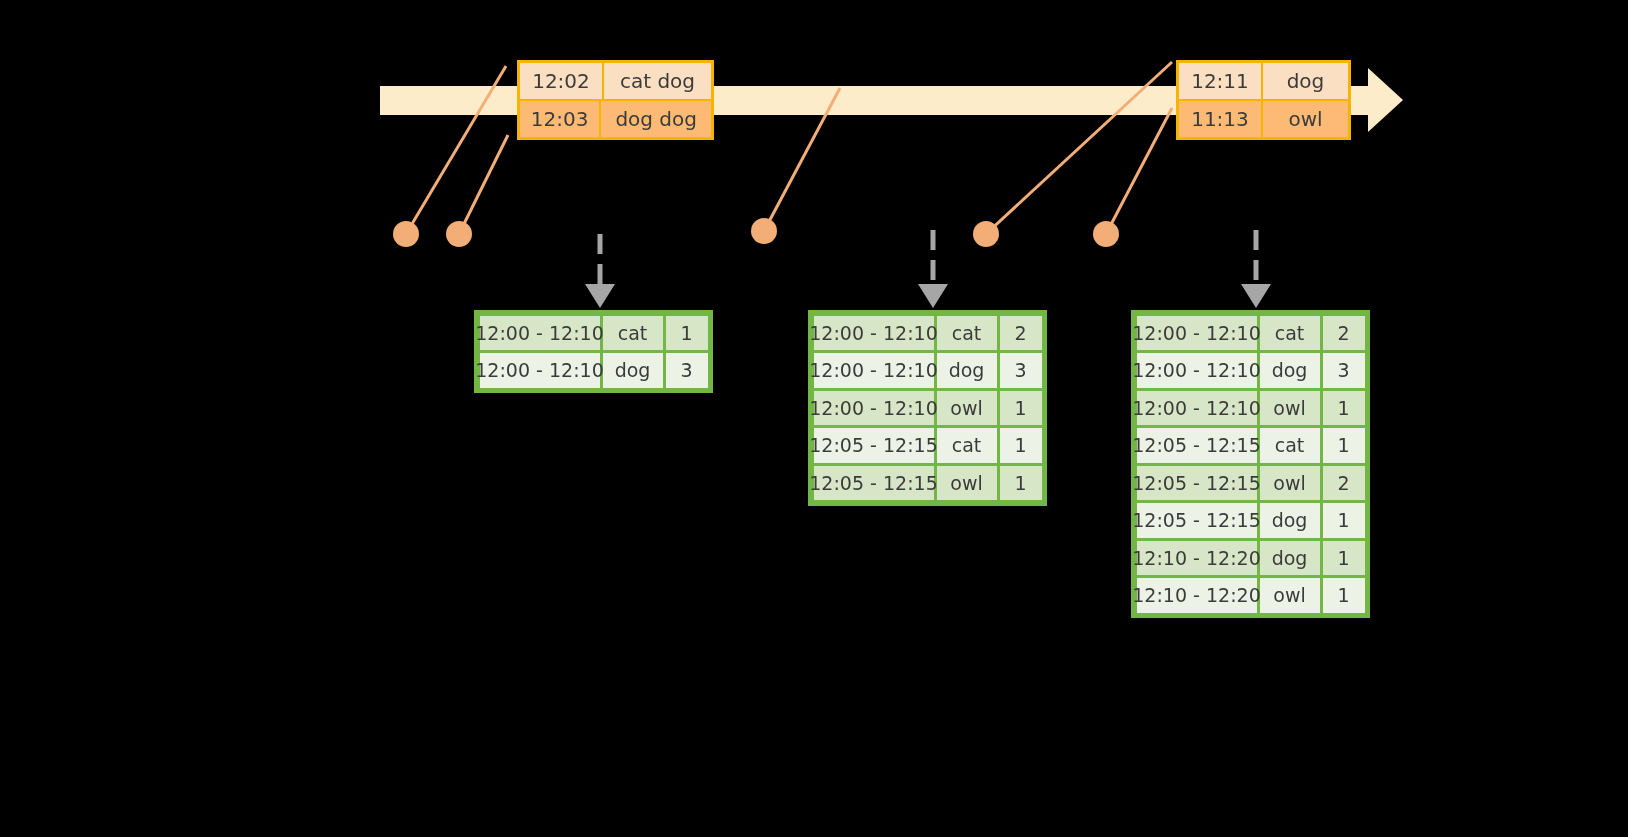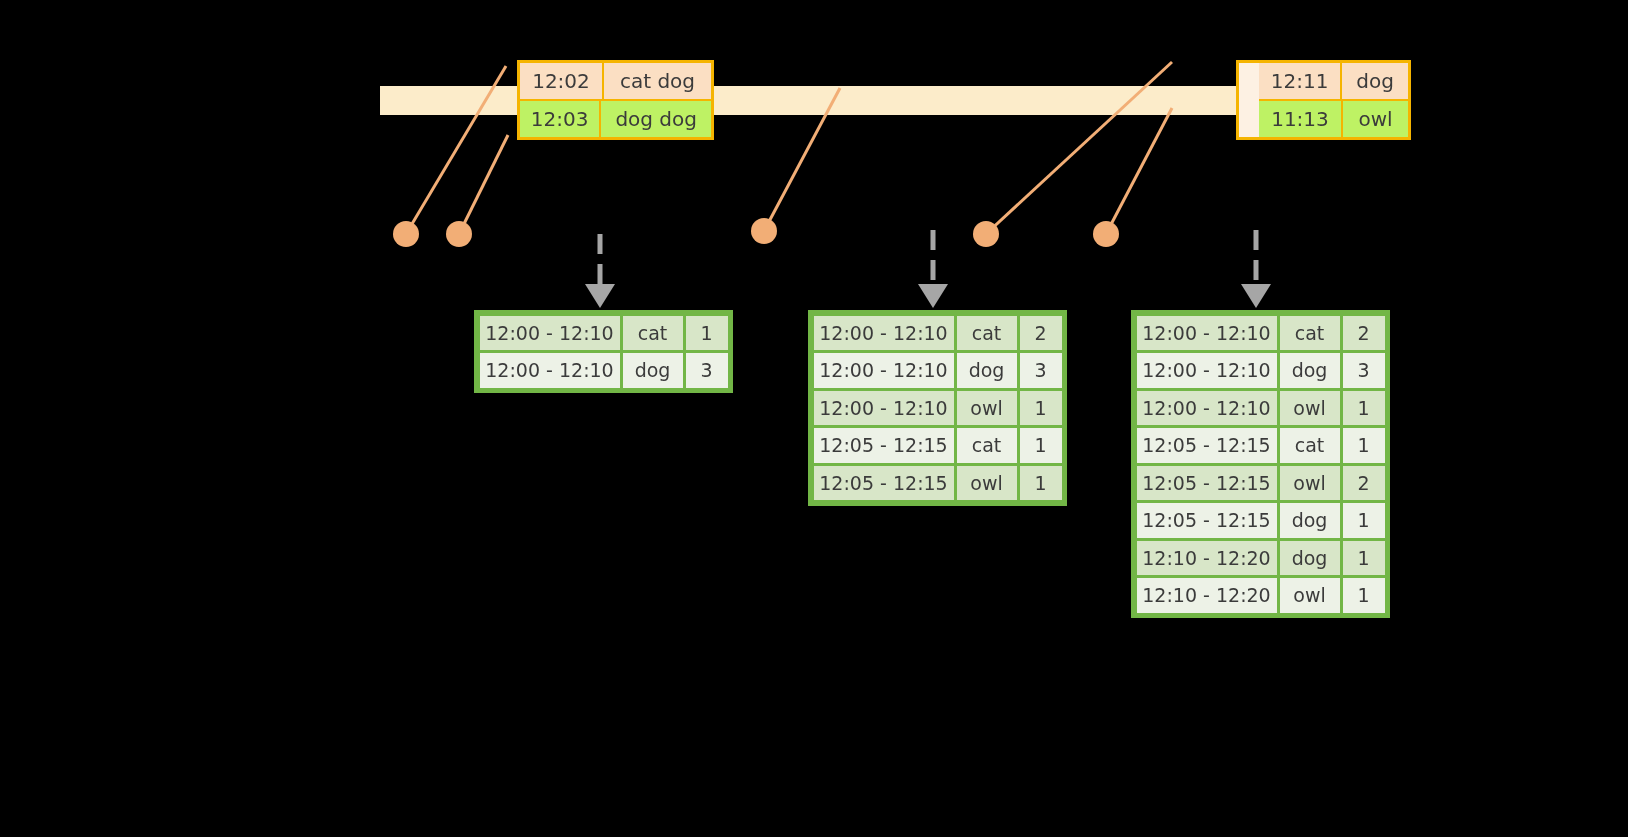--- a/index.html
+++ b/index.html
@@ -47,21 +47,21 @@
   }
   .event-row {
     display: flex;
     flex-direction: row;
     height: 38px;
   }
   .event-row + .event-row {
     border-top: 2px solid #F5B400;
   }
   .event-row.shade { background: #FBDFC3; }
-  .event-row.plain { background: #bef264; text-align: right; }
+  .event-row.plain { background: #fdba74; text-align: right; }
   .event-time {
     width: 84px;
     display: flex;
     align-items: center;
     justify-content: center;
     font-size: 20px;
     color: #3b3b3b;
     border-right: 2px solid #F5B400;
     box-sizing: border-box;
   }
@@ -102,21 +102,21 @@
     align-items: center;
     justify-content: center;
     font-size: 19px;
     color: #3b3b3b;
     box-sizing: border-box;
     margin: 1.5px;
     white-space: nowrap;
   }
   .rt-row.shade .rt-cell { background: #D8E6C8; }
   .rt-row.plain .rt-cell { background: #EDF2E7; }
-  .rt-window { width: 140px; }
+  .rt-window { width: 120px; }
   .rt-key    { width: 60px; text-align: center; }
   .rt-count  { width: 42px; }
 
   
   .down-arrow { position: absolute; }
 </style>
 </head>
 <body>
 
 <div id="stage">
@@ -159,21 +159,21 @@
       <span class="event-time">12:02</span>
       <span class="event-words">cat dog</span>
     </div>
     <div class="event-row plain">
       <span class="event-time">12:03</span>
       <span class="event-words">dog dog</span>
     </div>
   </div>
 
 
-  <div class="event-box" style="left:1236px;top:60px;width:175px;height:80px;padding-left:20px;">
+  <div class="event-box" style="left:1176px;top:60px;width:175px;height:80px;">
     <div class="event-row shade">
       <span class="event-time">12:11</span>
       <span class="event-words">dog</span>
     </div>
     <div class="event-row plain">
       <span class="event-time">11:13</span>
       <span class="event-words">owl</span>
     </div>
   </div>
 

